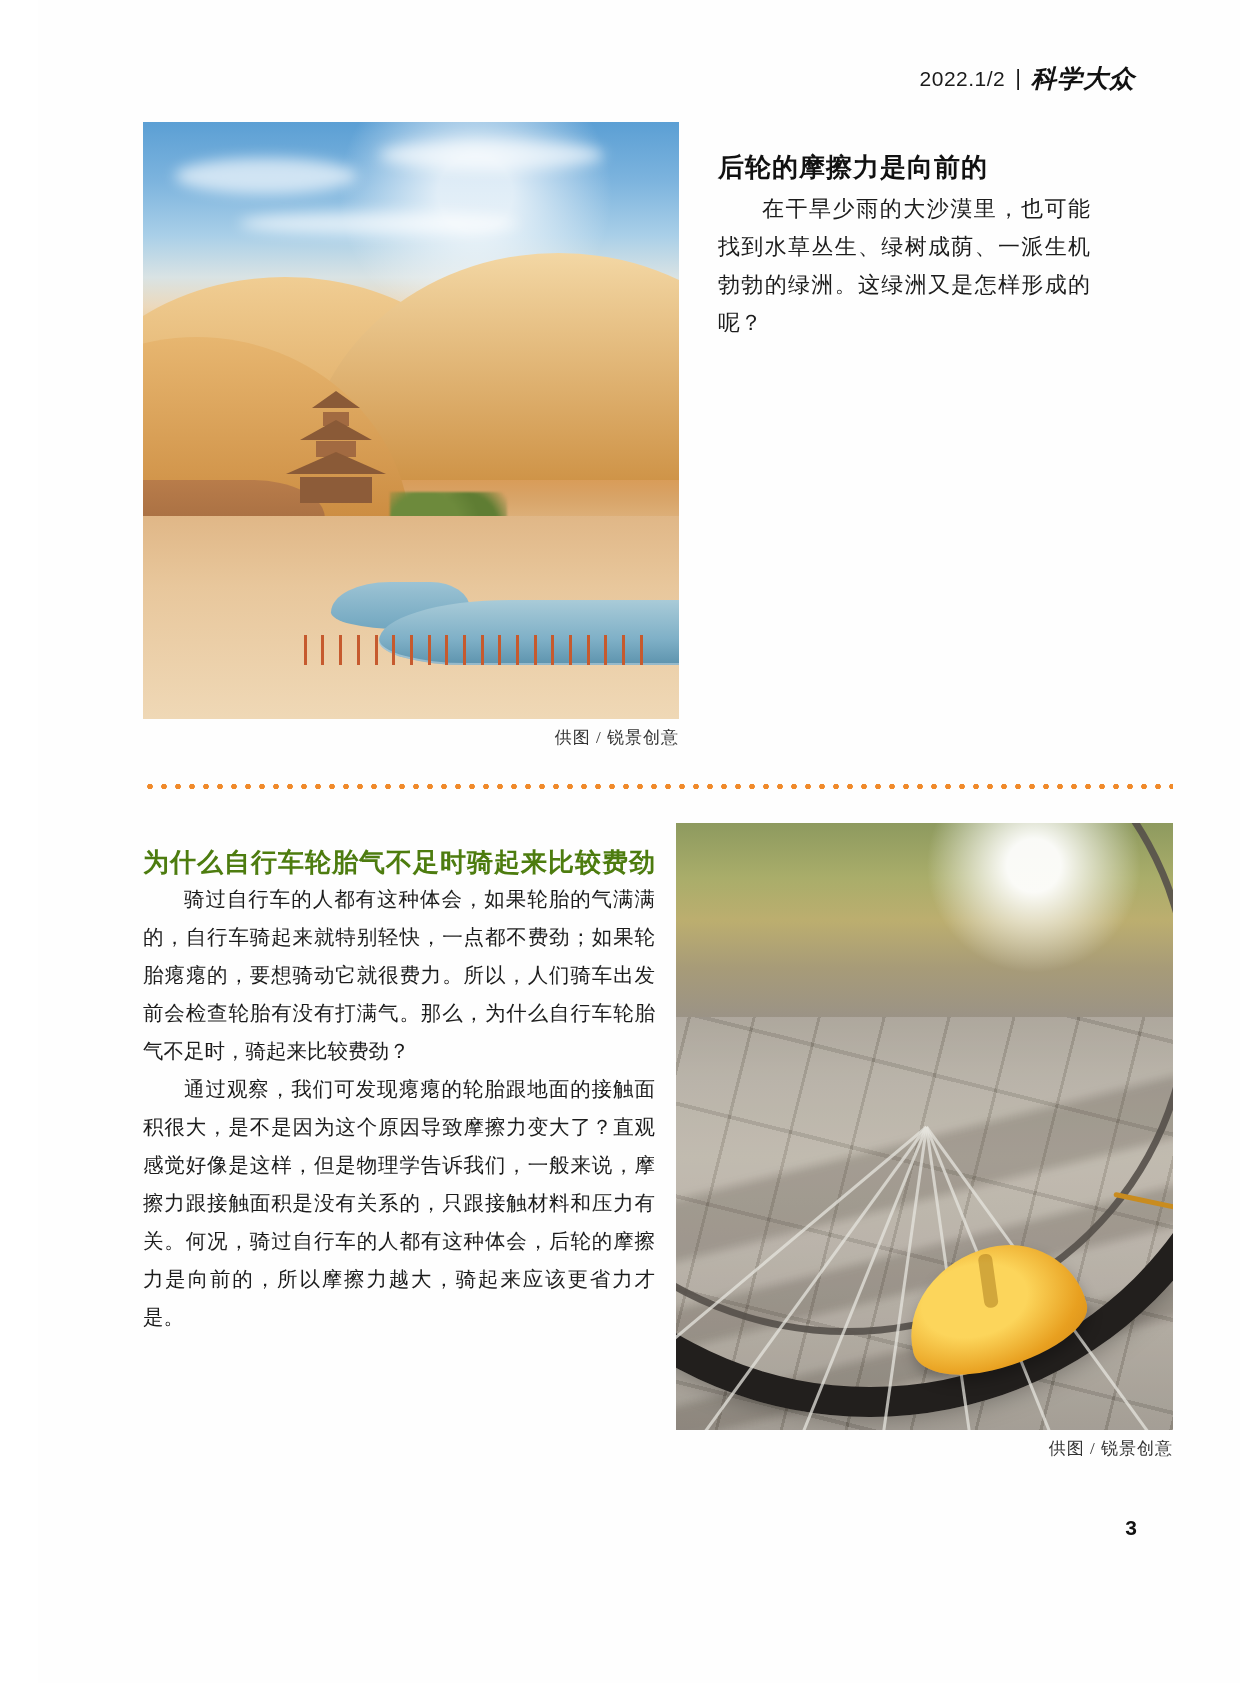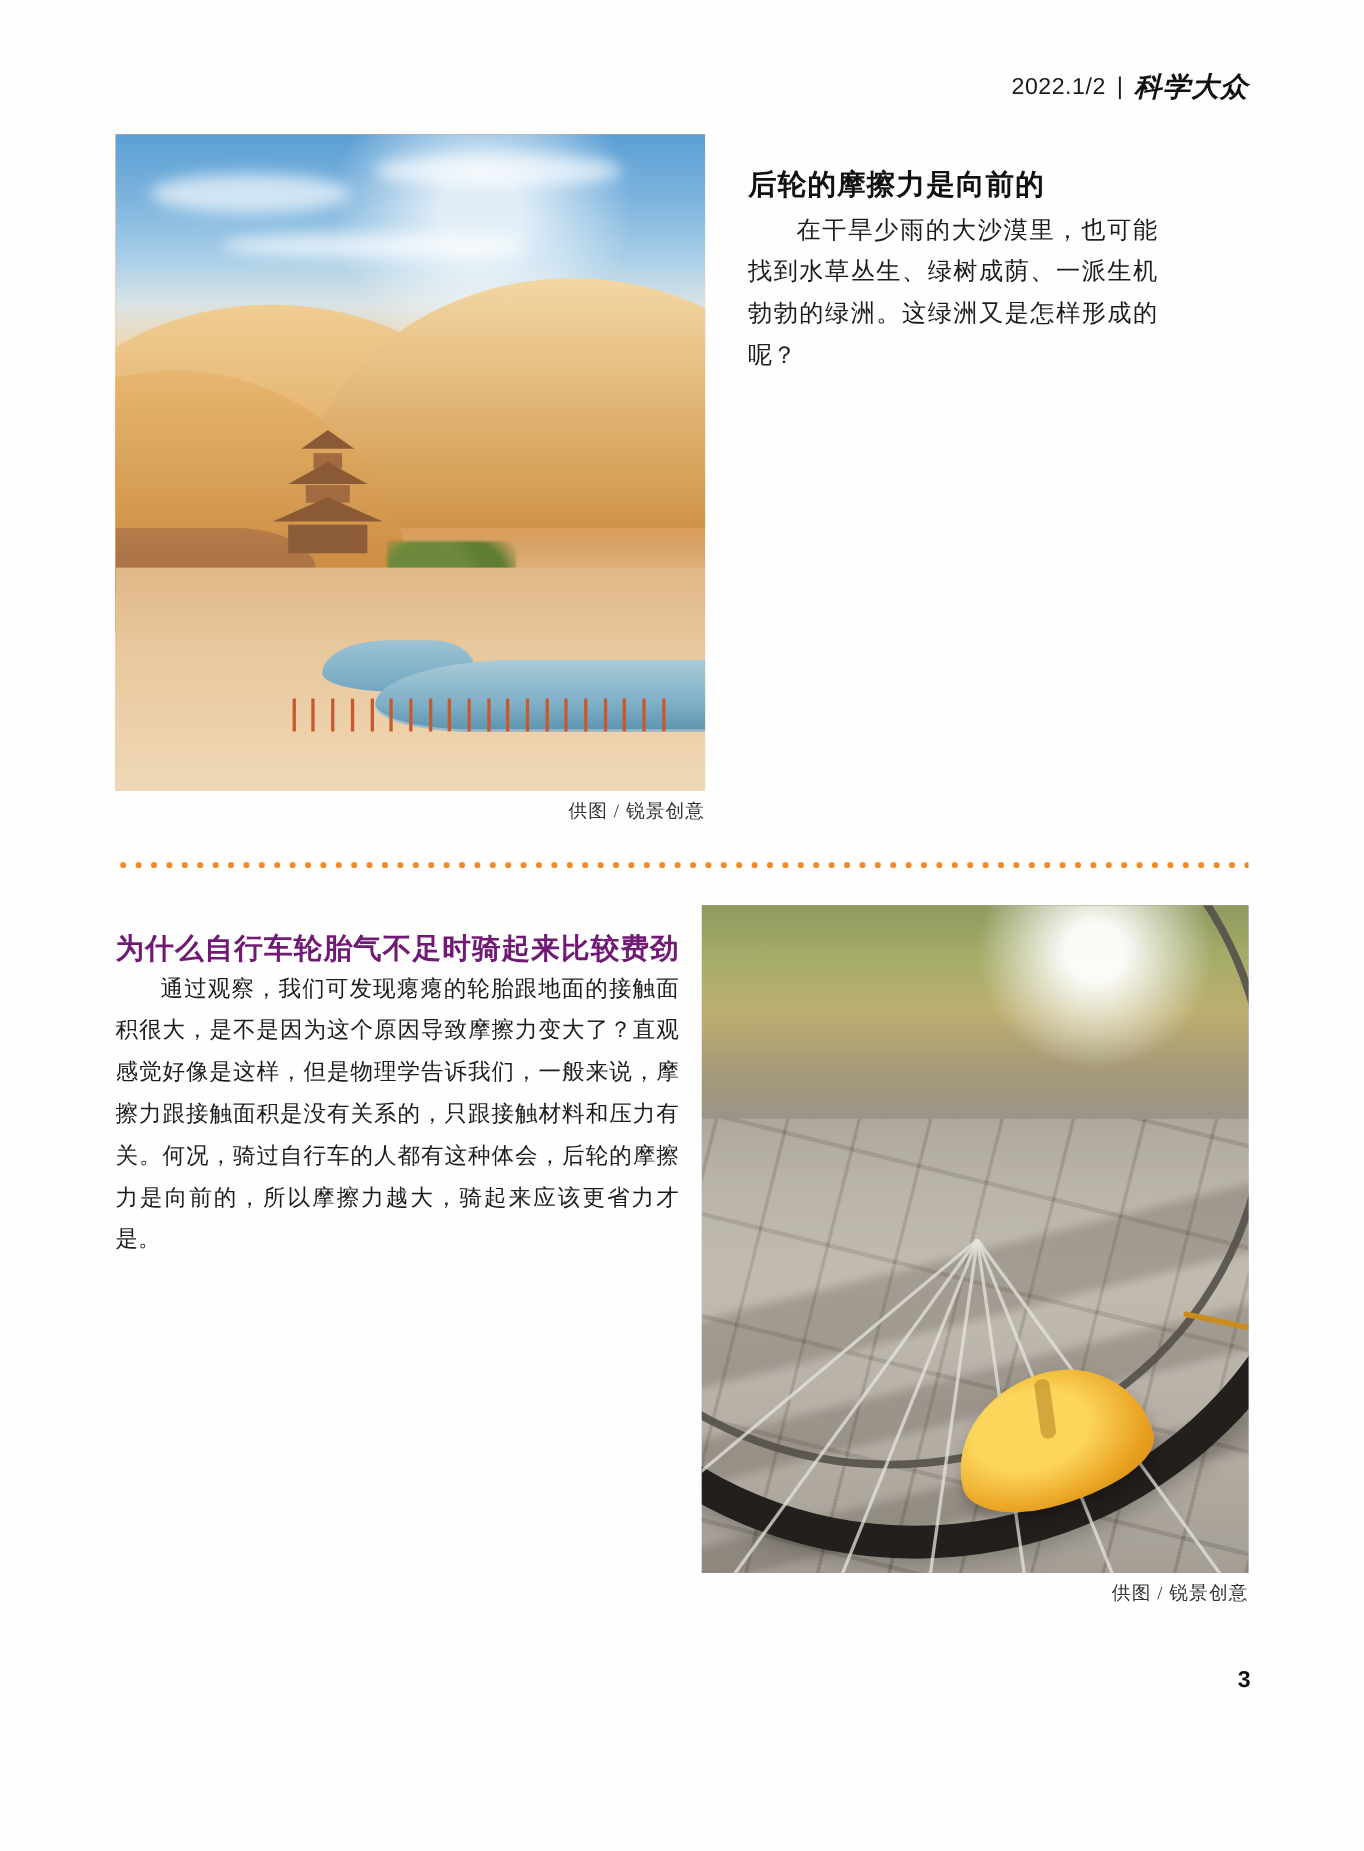--- a/index.html
+++ b/index.html
@@ -13,20 +13,21 @@
     position: relative;
     font-family: "Liberation Sans", sans-serif;
     color: #231f20;
     overflow: hidden;
   }
 
   .page {
     position: absolute;
     inset: 0;
     background: #fefefe;
+    margin-left: 38px;
   }
 
   
   .header {
     position: absolute;
     top: 62px;
     right: 105px;
     display: flex;
     align-items: center;
     gap: 10px;
@@ -225,21 +226,21 @@
 
   
   .a2-title {
     position: absolute;
     left: 105px;
     top: 823px;
     width: 520px;
     font-size: 26px;
     font-weight: bold;
     letter-spacing: 1px;
-    color: #701a75;
+    color: #4d7c0f;
   }
   .a2-body {
     position: absolute;
     left: 105px;
     top: 880px;
     width: 512px;
     font-size: 20.5px;
     line-height: 38px;
     text-align: justify;
     text-justify: inter-ideograph;
@@ -431,20 +432,21 @@
 
   <h2 class="a1-title">后轮的摩擦力是向前的</h2>
   <div class="a1-body">
     <p>在干旱少雨的大沙漠里，也可能找到水草丛生、绿树成荫、一派生机勃勃的绿洲。这绿洲又是怎样形成的呢？</p>
   </div>
 
   <div class="divider"></div>
 
   <h2 class="a2-title">为什么自行车轮胎气不足时骑起来比较费劲</h2>
   <div class="a2-body">
+    <p>骑过自行车的人都有这种体会，如果轮胎的气满满的，自行车骑起来就特别轻快，一点都不费劲；如果轮胎瘪瘪的，要想骑动它就很费力。所以，人们骑车出发前会检查轮胎有没有打满气。那么，为什么自行车轮胎气不足时，骑起来比较费劲？</p>
     <p>通过观察，我们可发现瘪瘪的轮胎跟地面的接触面积很大，是不是因为这个原因导致摩擦力变大了？直观感觉好像是这样，但是物理学告诉我们，一般来说，摩擦力跟接触面积是没有关系的，只跟接触材料和压力有关。何况，骑过自行车的人都有这种体会，后轮的摩擦力是向前的，所以摩擦力越大，骑起来应该更省力才是。</p>
   </div>
 
   <div class="a2-photo">
     <div class="bike">
       <div class="pave"></div>
       <div class="shadow-band" style="top:52%"></div>
       <div class="shadow-band" style="top:70%;height:40px"></div>
       <div class="shadow-band" style="top:86%;height:34px"></div>
       <div class="tire"></div>

